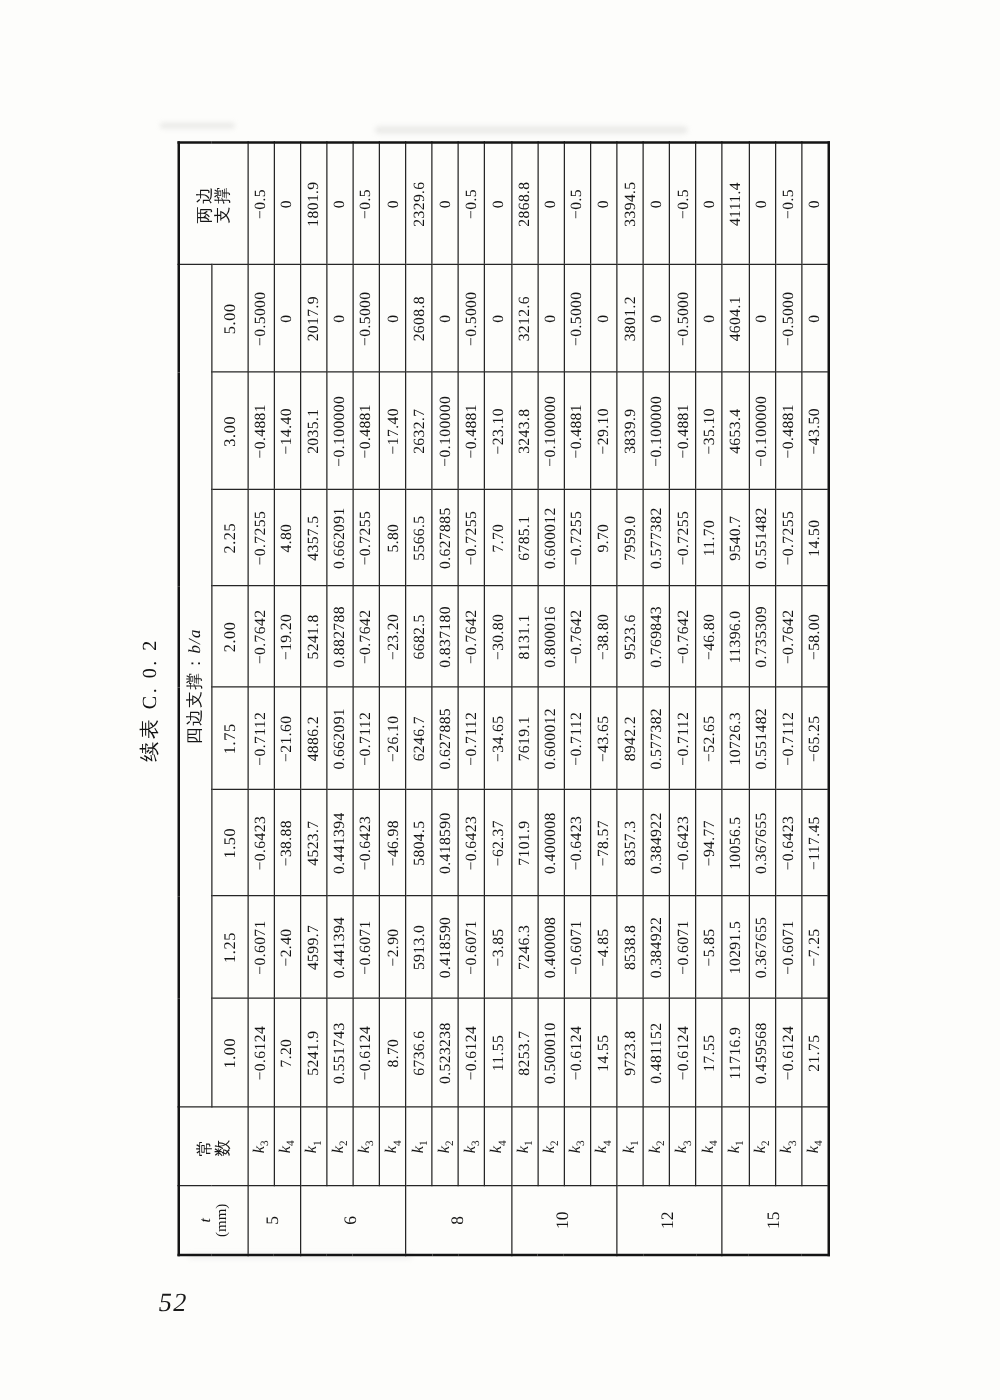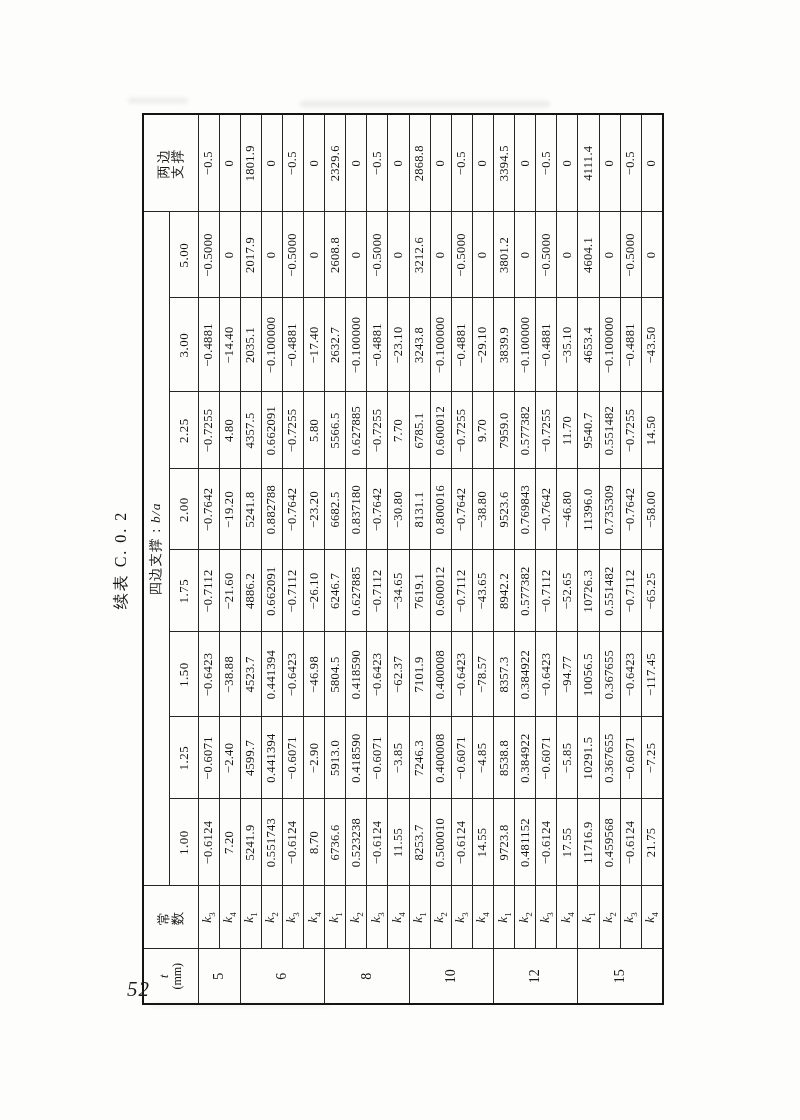--- a/index.html
+++ b/index.html
@@ -42,21 +42,21 @@
   }
   #ctable .hdr-cn{font-size:13.5px;letter-spacing:1px;}
   #ctable .two-line span{display:block;letter-spacing:2px;}
   #ctable .ba-label{font-size:13px;letter-spacing:.5px;}
   #ctable .t-val{font-size:14px;}
   #ctable .k-lab{font-style:italic;font-size:13px;}
   #ctable .k-lab sub{font-size:9px;font-style:normal;}
   #ctable td.val{font-size:12.5px;letter-spacing:.3px;}
   #ctable .corner i{font-style:italic;}
   #page-number{
-    position:absolute;left:127px;top:977px;
+    position:absolute;left:127px;top:1030px;
     font-style:italic;font-size:21px;letter-spacing:1px;color:#1a1a1a;
   }
 </style>
 </head>
 <body>
 
 <div class="smudge" id="sm1"></div>
 <div class="smudge" id="sm2"></div>
 <div class="smudge" id="sm3"></div>
 

